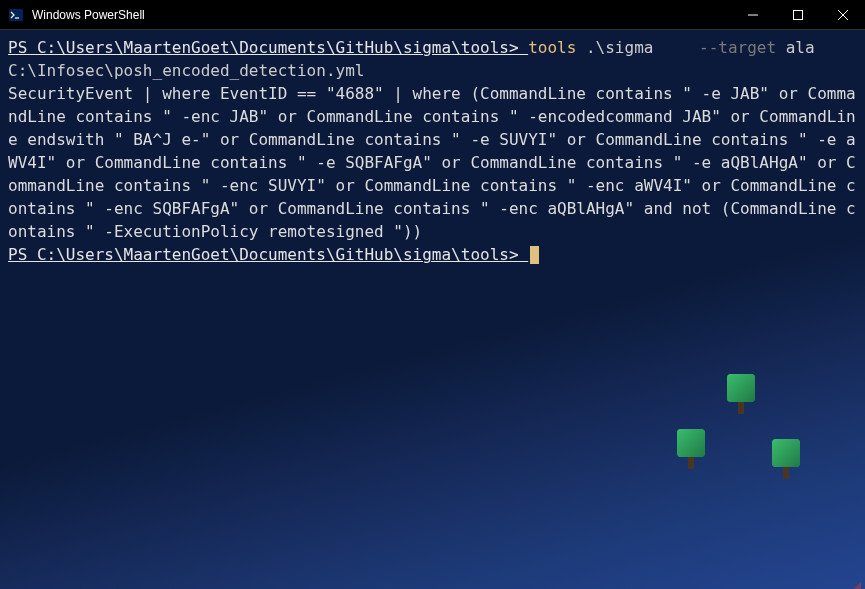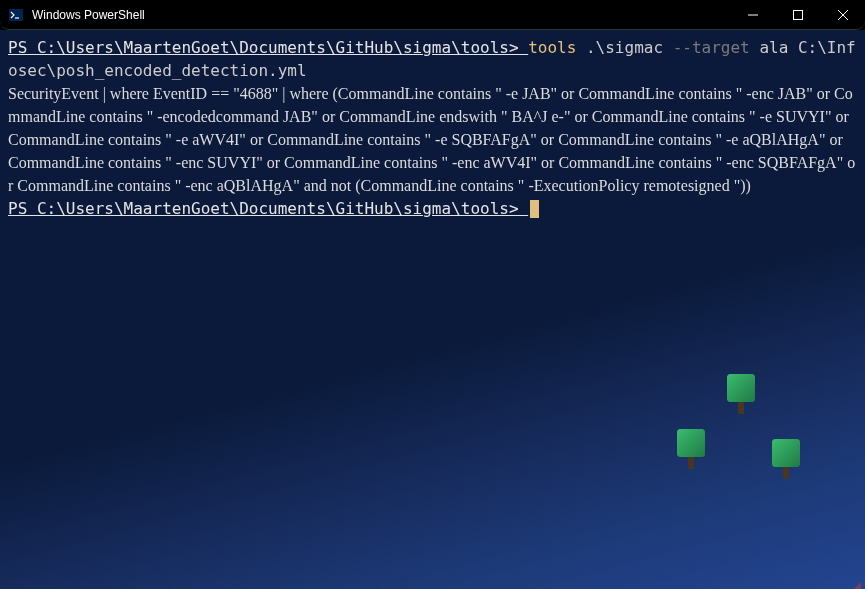--- a/index.html
+++ b/index.html
@@ -12,21 +12,20 @@
       position: relative;
     }
     .titlebar {
       height: 30px;
       background: #000;
       display: flex;
       align-items: center;
       justify-content: space-between;
       padding: 0 0 0 8px;
       border-bottom: 1px solid #333;
-      border-radius: 9px;
     }
     .titlebar-left {
       display: flex;
       align-items: center;
       gap: 8px;
     }
     .app-icon {
       width: 16px;
       height: 16px;
       display: flex;
@@ -94,23 +93,23 @@
       border-radius: 4px;
     }
     .tree-trunk {
       width: 6px;
       height: 14px;
       background: #4a3520;
       margin: -2px auto 0;
     }
     .prompt { color: #e5e5e5; text-decoration: underline; }
     .cmd-yellow { color: #e5c07b; }
-    .cmd-gray { color: #7a7a7a; }
+    .cmd-gray { color: #7a7a7a; margin-left: 36px; }
     .cmd-args { color: #cccccc; }
-    .output { color: #dcdcdc; font-family: Liberation Serif, serif; }
+    .output { color: #dcdcdc; }
     .cursor {
       display: inline-block;
       width: 9px;
       height: 18px;
       background: #e0c080;
       vertical-align: text-bottom;
       margin-left: 2px;
     }
     .scroll-indicator {
       position: absolute;
@@ -165,21 +164,21 @@
     <div class="tree" style="left: 45px; top: 55px;">
       <div class="tree-top"></div>
         <div class="tree-trunk"></div>
     </div>
     <div class="tree" style="left: 140px; top: 65px;">
       <div class="tree-top"></div>
         <div class="tree-trunk"></div>
     </div>
   </div>
 
-  <span class="line"><span class="prompt">PS C:\Users\MaartenGoet\Documents\GitHub\sigma\tools&gt; </span><span class="cmd-yellow">tools </span><span class="cmd-args">.\sigmac </span><span class="cmd-gray">--target </span><span class="cmd-args">ala C:\Infosec\posh_encoded_detection.yml</span></span>
+  <span class="line"><span class="prompt">PS C:\Users\MaartenGoet\Documents\GitHub\sigma\tools&gt; </span><span class="cmd-yellow">tools </span><span class="cmd-args">.\sigma </span><span class="cmd-gray">--target </span><span class="cmd-args">ala C:\Infosec\posh_encoded_detection.yml</span></span>
 
   <span class="line output">SecurityEvent | where EventID == "4688" | where (CommandLine contains " -e JAB" or CommandLine contains " -enc JAB" or CommandLine contains " -encodedcommand JAB" or CommandLine endswith " BA^J e-" or CommandLine contains " -e SUVYI" or CommandLine contains " -e aWV4I" or CommandLine contains " -e SQBFAFgA" or CommandLine contains " -e aQBlAHgA" or CommandLine contains " -enc SUVYI" or CommandLine contains " -enc aWV4I" or CommandLine contains " -enc SQBFAFgA" or CommandLine contains " -enc aQBlAHgA" and not (CommandLine contains " -ExecutionPolicy remotesigned "))</span>
 
   <span class="line"><span class="prompt">PS C:\Users\MaartenGoet\Documents\GitHub\sigma\tools&gt; </span><span class="cursor"></span></span>
 
   <div class="scroll-indicator">
     <svg width="12" height="12" viewBox="0 0 12 12">
       <path d="M2 10 L10 10 L10 2 Z" fill="rgba(180,60,60,0.6)"></path>
     </svg>
   </div>

